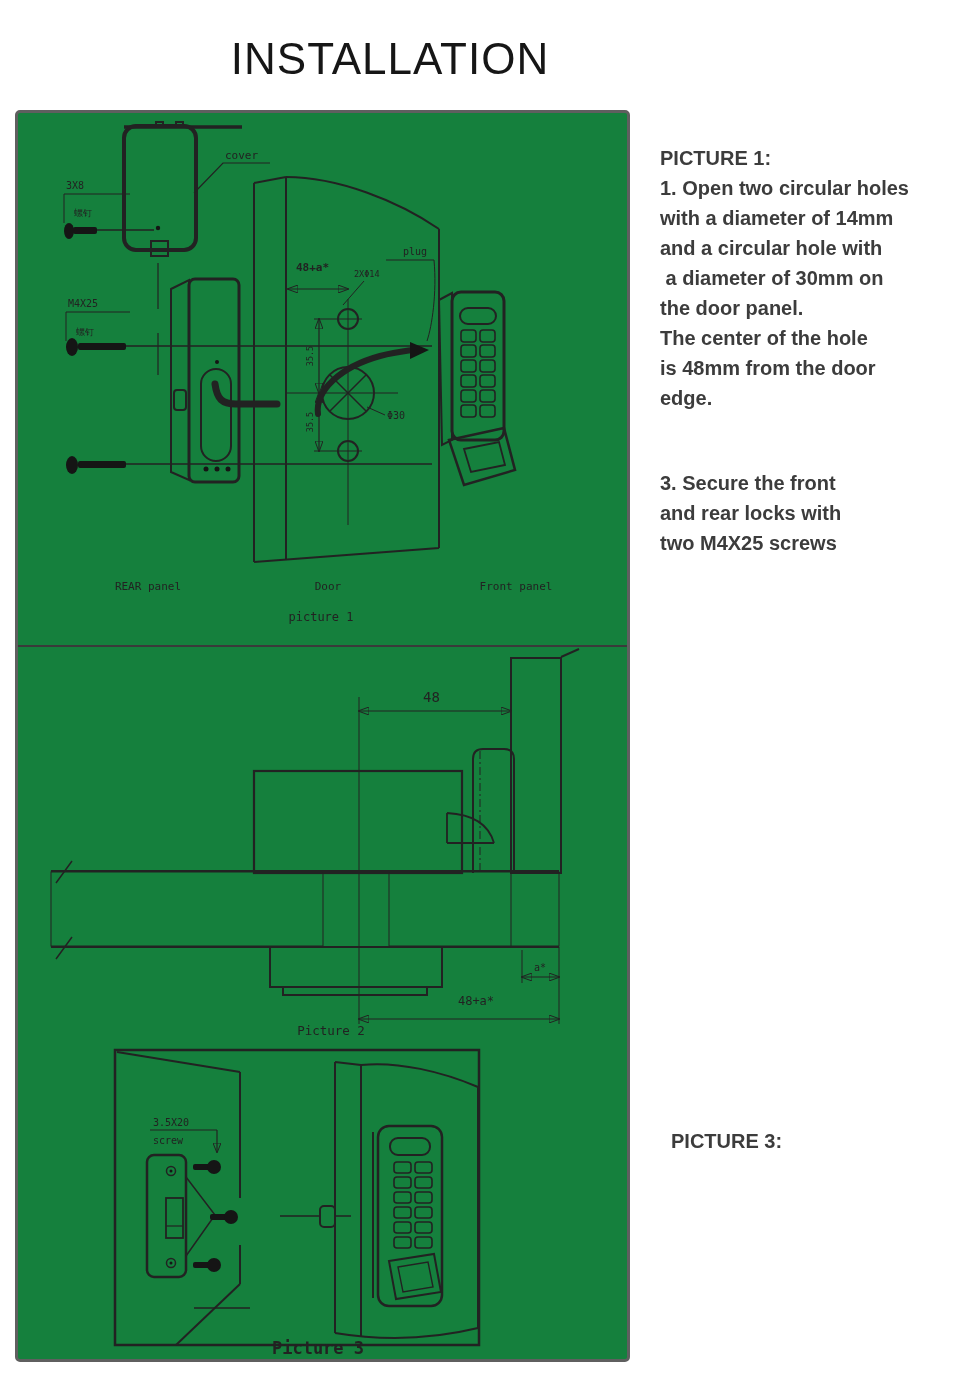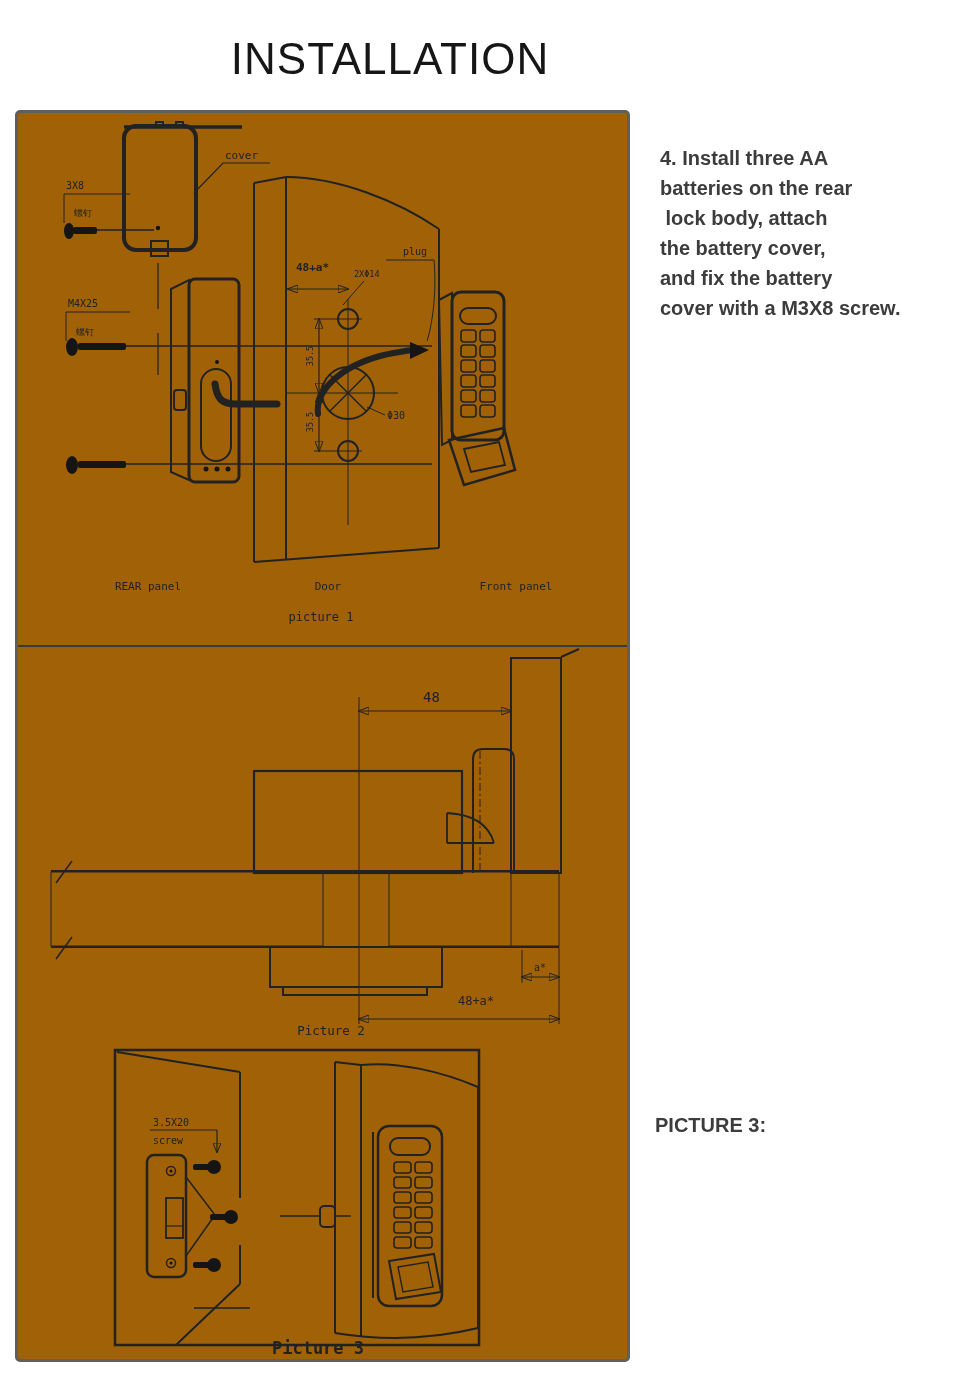--- a/index.html
+++ b/index.html
@@ -1,34 +1,34 @@
 <!DOCTYPE html>
 <html><head>
 <meta charset="utf-8">
 <style>
   html,body{margin:0;padding:0;background:#fff;}
   body{position:relative;width:953px;height:1378px;font-family:"Liberation Sans",sans-serif;color:#222;overflow:hidden;}
   .page-title{position:absolute;left:90px;top:2px;width:600px;text-align:center;
     font-size:44px;font-weight:400;letter-spacing:1px;color:#161616;margin-top:32px;}
   .outer-box{position:absolute;left:15px;top:110px;width:609px;height:1246px;
-    border:3px solid #5f5f5f;border-radius:5px;background:#a16207;}
+    border:3px solid #5f5f5f;border-radius:5px;background:#15803d;}
   .sec1{width:609px;height:532px;border-bottom:2px solid #3a3a3a;box-sizing:content-box;}
   .sec2{width:609px;height:393px;}
   .sec3{width:655px;height:317px;}
   svg{display:block;}
   svg path,svg rect,svg circle,svg ellipse,svg polygon,svg line{stroke:#222;fill:none;}
   svg .fill{fill:#151515;stroke:none;}
   svg text{fill:#222;stroke:none;font-family:"DejaVu Sans Mono",monospace;}
   .instructions{position:absolute;left:660px;top:113px;width:292px;
     font-size:20px;line-height:30px;font-weight:600;color:#3c3c3c;white-space:pre-line;}
   .instructions p{margin:0;}
   .instructions p + p{margin-top:25px;}
   .instr3{position:absolute;left:655px;top:1080px;width:298px;
     font-size:20px;line-height:30px;font-weight:600;color:#3c3c3c;white-space:pre-line;}
-  .instr3 p{margin:0;}
+  .instr3 p{margin:16px;}
   .instr3 p + p{margin-top:22px;}
 </style>
 </head>
 <body>
 
 <div class="page-title">INSTALLATION</div>
 
 <div class="outer-box">
 
   <div class="sec1">
@@ -288,23 +288,29 @@
       <polygon points="371,221 416,214 423,252 378,259" stroke-width="2"></polygon>
       <polygon points="380,227 410,222 415,247 385,252" stroke-width="1.4"></polygon>
     </g>
 
     <text x="300" y="314" font-size="17" font-weight="600" text-anchor="middle" font-family="Liberation Sans,sans-serif">Picture 3</text>
   </svg>
   </div>
 </div>
 
 <div class="instructions">
-  <p>4. Install three AA
-batteries on the rear
-&nbsp;lock body, attach
-the battery cover,
-and fix the battery
-cover with a M3X8 screw.</p>
+  <p>PICTURE 1:
+1. Open two circular holes
+with a diameter of 14mm
+and a circular hole with
+&nbsp;a diameter of 30mm on
+the door panel.
+The center of the hole
+is 48mm from the door
+edge.</p>
+  <p>3. Secure the front
+and rear locks with
+two M4X25 screws</p>
 </div>
 
 <div class="instr3">
   <p>PICTURE 3:</p>
 </div>
 
 </body></html>

